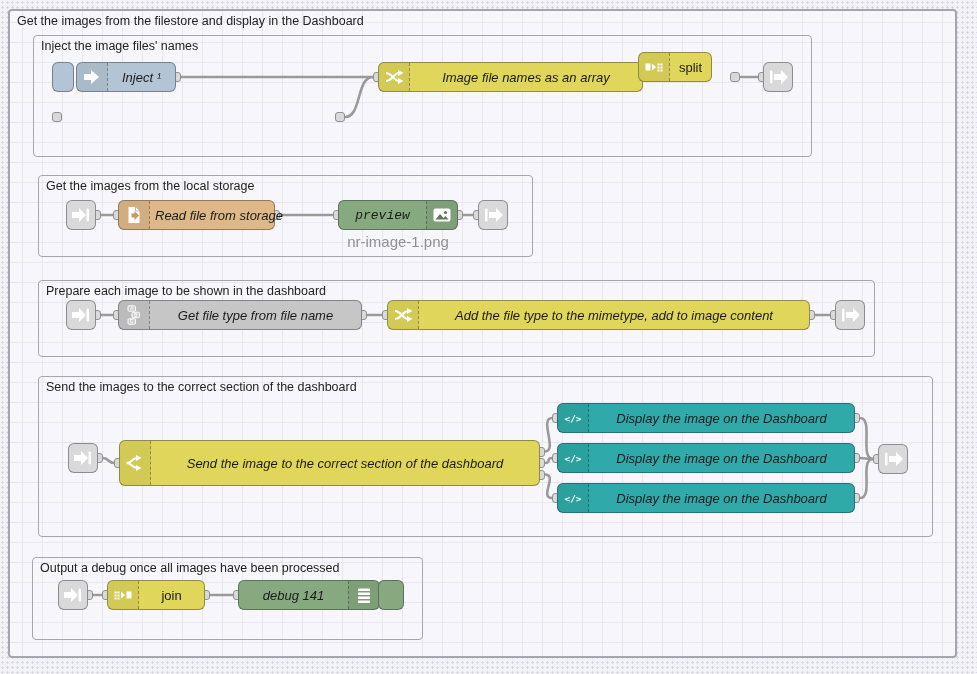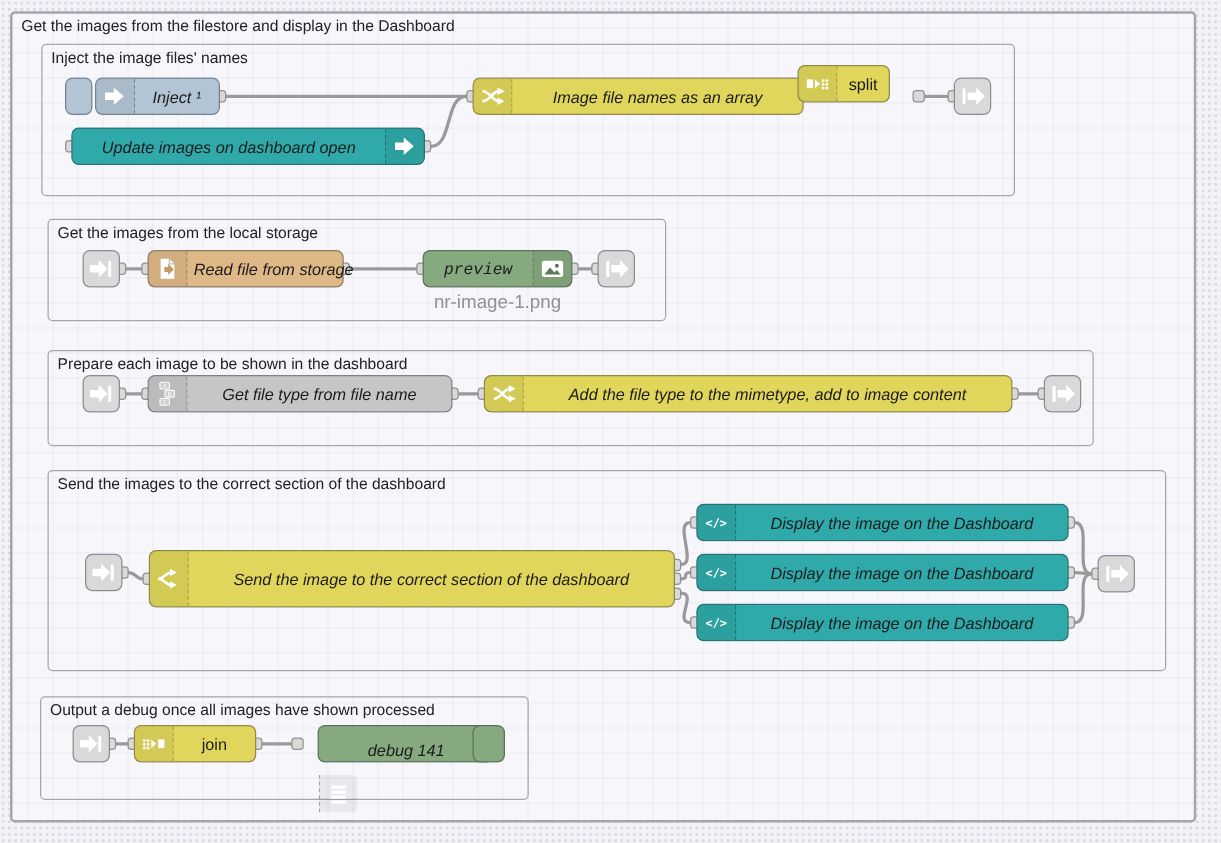--- a/index.html
+++ b/index.html
@@ -42,21 +42,21 @@
     <div class="group" style="left: 38px; top: 175px; width: 495px; height: 82px;">
       <span class="group-label">Get the images from the local storage</span>
     </div>
     <div class="group" style="left: 38px; top: 280px; width: 837px; height: 77px;">
       <span class="group-label">Prepare each image to be shown in the dashboard</span>
     </div>
     <div class="group" style="left: 38px; top: 376px; width: 895px; height: 161px;">
       <span class="group-label">Send the images to the correct section of the dashboard</span>
     </div>
     <div class="group" style="left: 32px; top: 557px; width: 391px; height: 83px;">
-      <span class="group-label">Output a debug once all images have shown processed</span>
+      <span class="group-label">Output a debug once all images have been processed</span>
     </div>
     <svg width="977" height="674" class="wires">
       <path d="M181 77 L373 77" fill="none" stroke="#9a9a9a" stroke-width="2.6" stroke-linecap="round"></path>
       <path d="M345 117 C362 117 356 77 373 77" fill="none" stroke="#9a9a9a" stroke-width="2.6" stroke-linecap="round"></path>
       <path d="M622 77 L633 77" fill="none" stroke="#9a9a9a" stroke-width="2.6" stroke-linecap="round"></path>
       <path d="M740 77 L758 77" fill="none" stroke="#9a9a9a" stroke-width="2.6" stroke-linecap="round"></path>
       <path d="M101 215 L113 215" fill="none" stroke="#9a9a9a" stroke-width="2.6" stroke-linecap="round"></path>
       <path d="M280 215 L333 215" fill="none" stroke="#9a9a9a" stroke-width="2.6" stroke-linecap="round"></path>
       <path d="M463 215 L473 215" fill="none" stroke="#9a9a9a" stroke-width="2.6" stroke-linecap="round"></path>
       <path d="M101 315 L113 315" fill="none" stroke="#9a9a9a" stroke-width="2.6" stroke-linecap="round"></path>
@@ -110,28 +110,20 @@
     <div class="port" style="left: 233px; top: 590px;"></div>
     <div class="node" style="left: 76px; top: 62px; width: 100px; height: 30px; background: rgb(179, 197, 213);">
       <span class="icon-box icon-left">
         <svg viewBox="0 0 20 20" width="20" height="20">
           <polygon points="2,7 9,7 9,3 17,10 9,17 9,13 2,13" fill="#fff"></polygon>
         </svg>
       </span>
       <span class="node-label italic">Inject ¹</span>
     </div>
     <div class="nbtn" style="left: 52px; top: 62px; width: 22px; height: 30px; background: rgb(179, 197, 213);"></div>
-    <div class="node" style="left: 57px; top: 102px; width: 283px; height: 30px; background: rgb(47, 169, 169);">
-      <span class="node-label italic">Update images on dashboard open</span>
-      <span class="icon-box icon-right">
-        <svg viewBox="0 0 20 20" width="20" height="20">
-          <polygon points="2,7 9,7 9,3 17,10 9,17 9,13 2,13" fill="#fff"></polygon>
-        </svg>
-      </span>
-    </div>
     <div class="node" style="left: 378px; top: 62px; width: 265px; height: 30px; background: rgb(224, 214, 91);">
       <span class="icon-box icon-left">
         <svg viewBox="0 0 20 20" width="20" height="20">
           <path d="M2 6 C8 6 10 14 15 14" stroke="#fff" stroke-width="2.1" fill="none"></path>
           <path d="M2 14 C8 14 10 6 15 6" stroke="#fff" stroke-width="2.1" fill="none"></path>
           <polygon points="14,3 19.5,6 14,9" fill="#fff"></polygon>
           <polygon points="14,11 19.5,14 14,17" fill="#fff"></polygon>
         </svg>
       </span>
       <span class="node-label italic">Image file names as an array</span>
@@ -310,21 +302,21 @@
             <rect x="4.5" y="9.5" width="2" height="2"></rect>
             <rect x="1.5" y="12.5" width="2" height="2"></rect>
             <rect x="4.5" y="12.5" width="2" height="2"></rect>
           </g>
           <polygon points="8,6.5 12,10 8,13.5" fill="#fff"></polygon>
           <rect x="13.5" y="6.5" width="5" height="7" fill="#fff"></rect>
         </svg>
       </span>
       <span class="node-label">join</span>
     </div>
-    <div class="node" style="left: 254px; top: 580px; width: 142px; height: 30px; background: rgb(135, 169, 128); flex-direction: column;">
+    <div class="node" style="left: 238px; top: 580px; width: 142px; height: 30px; background: rgb(135, 169, 128);">
       <span class="node-label italic">debug 141</span>
       <span class="icon-box icon-right">
         <svg viewBox="0 0 20 20" width="20" height="20">
           <g fill="#fff">
             <rect x="4" y="3.4" width="12" height="2.5" rx="0.6"></rect>
             <rect x="4" y="7.4" width="12" height="2.5" rx="0.6"></rect>
             <rect x="4" y="11.4" width="12" height="2.5" rx="0.6"></rect>
             <rect x="4" y="15.4" width="12" height="2.5" rx="0.6"></rect>
           </g>
         </svg>

